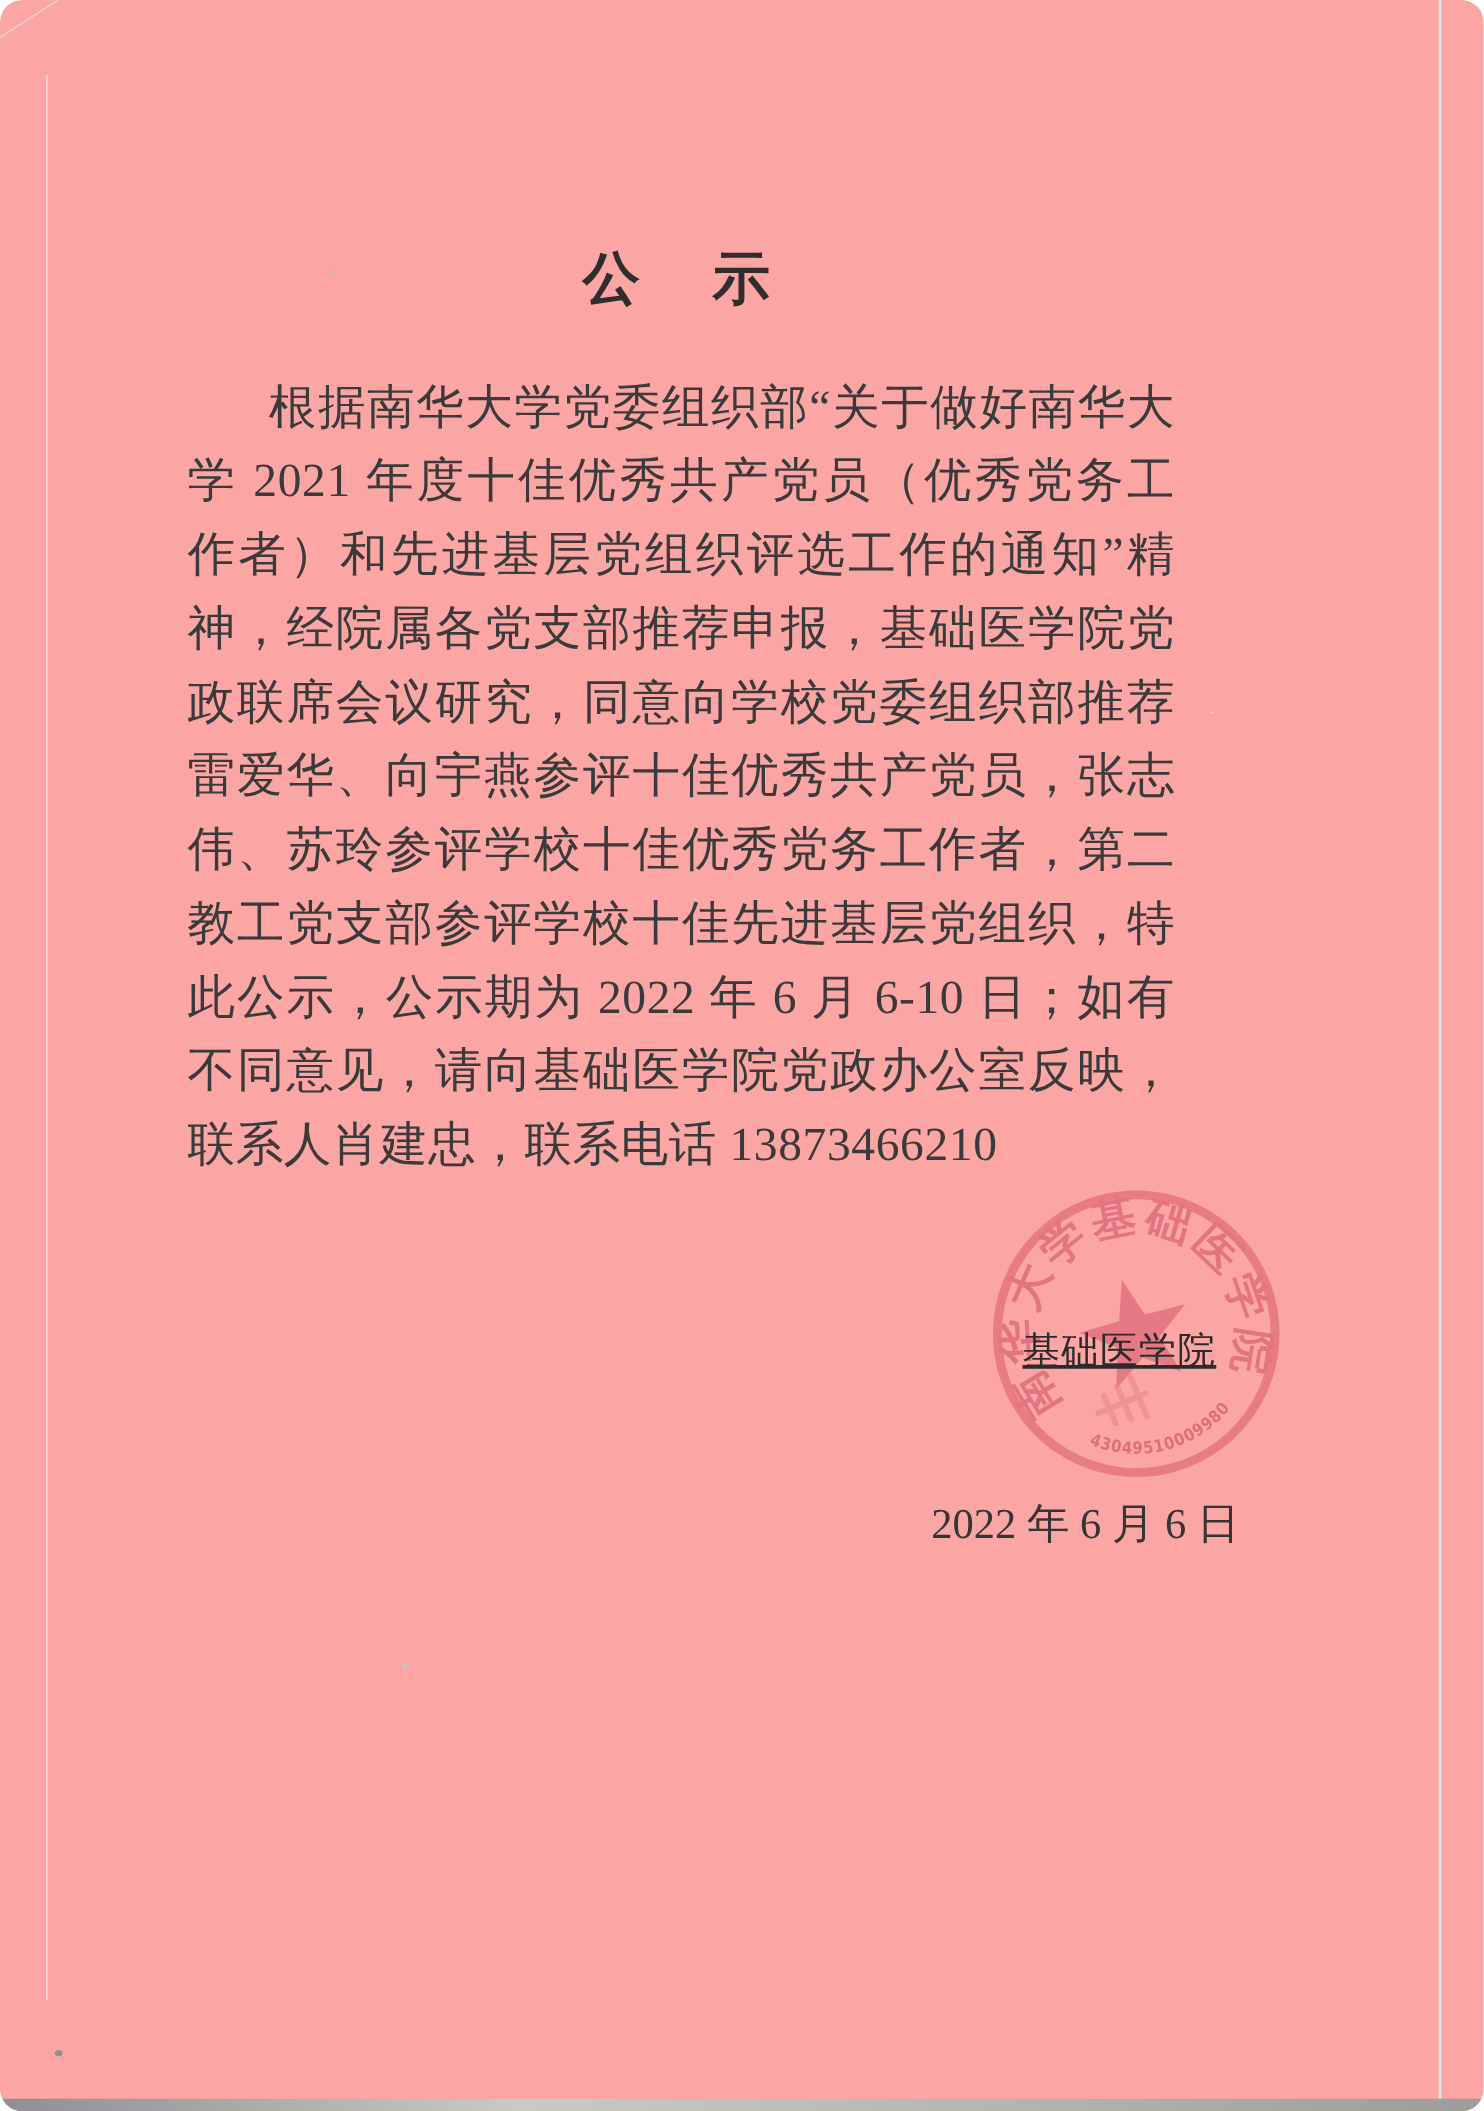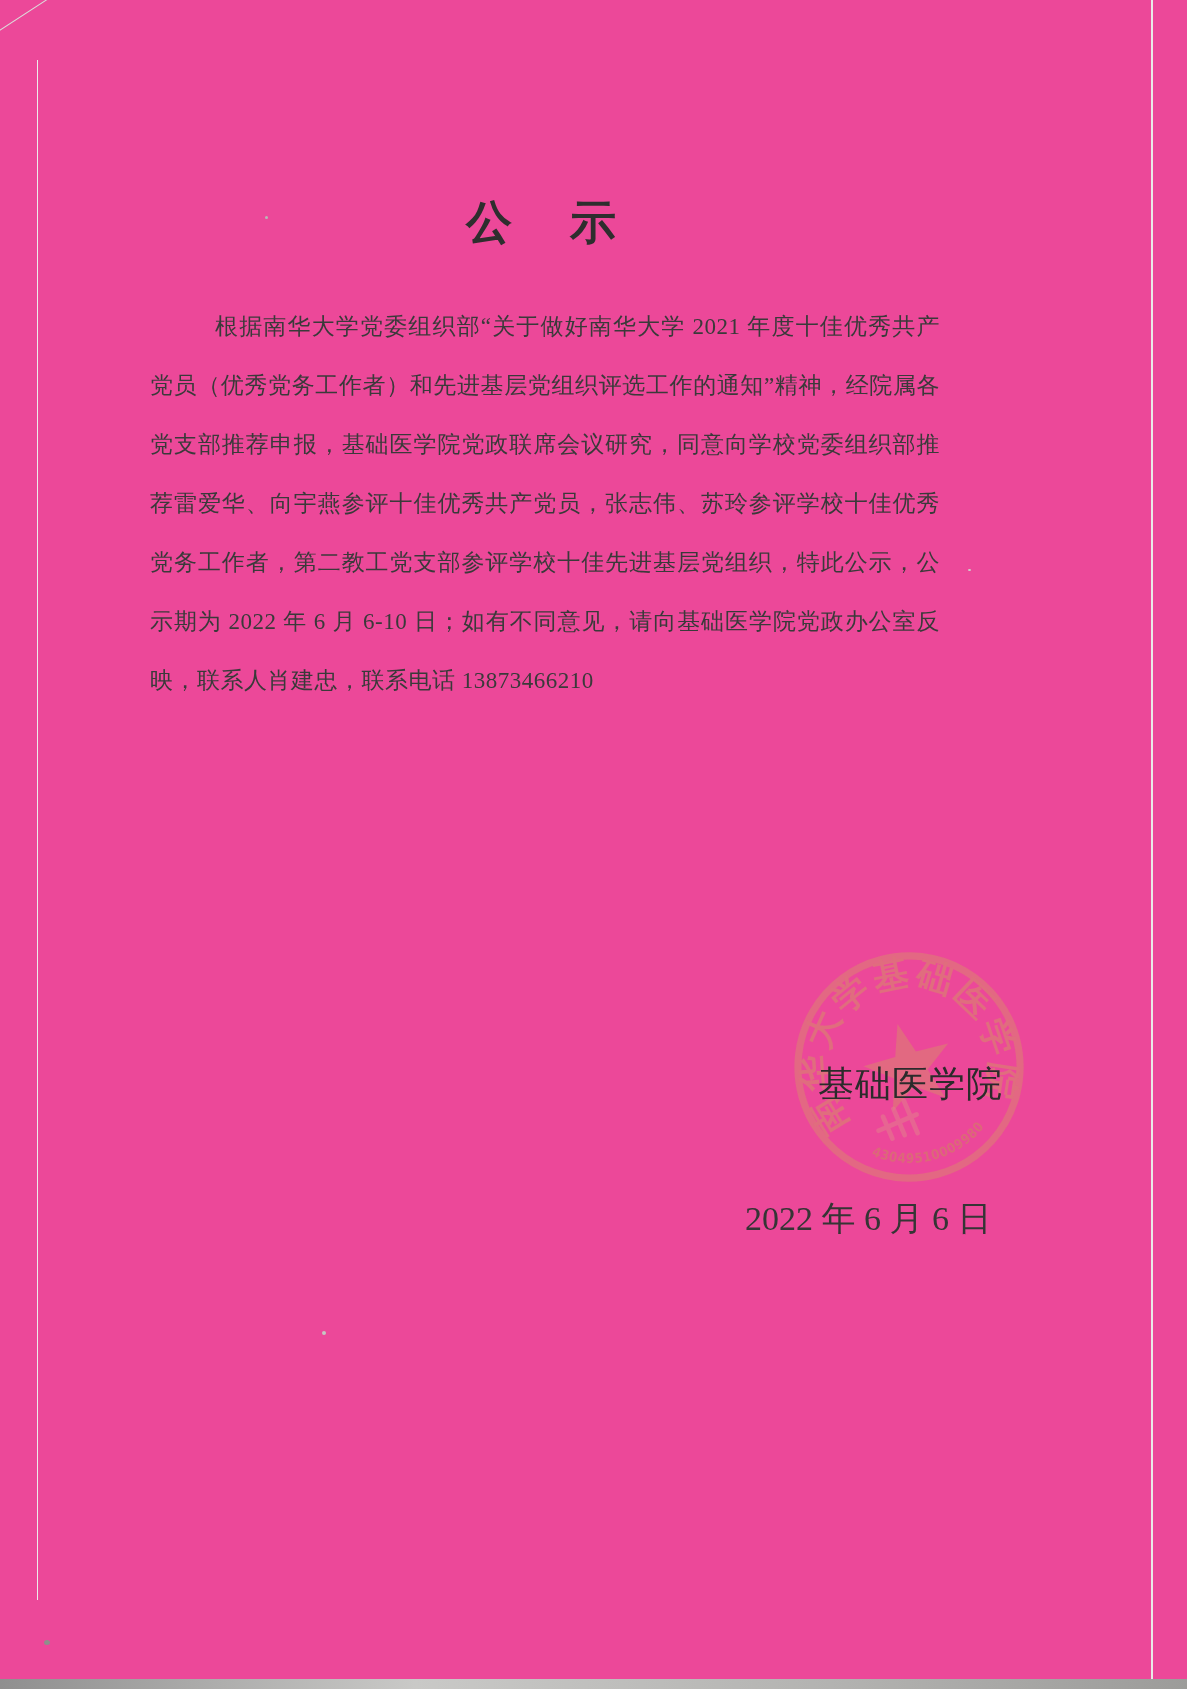--- a/index.html
+++ b/index.html
@@ -1,38 +1,39 @@
 <!DOCTYPE html>
 <html><head>
 <meta charset="utf-8">
 <style>
   html,body{margin:0;padding:0;background:#ffffff;}
   .page{
     position:relative;
     width:1187px;height:1689px;
-    background:#ec4899;
+    background:#fca5a5;
     overflow:hidden;
     font-family:"Liberation Serif","DejaVu Serif",serif;
     color:#3d3d3d;
+    border-radius:18px;
   }
   .title{
     position:absolute;
     left:150px;top:192px;width:788px;
     margin:0;
     text-align:center;
     font-size:46px;
     font-weight:700;
     letter-spacing:6px;
     color:#2e2e2e;
   }
   .body-text{
     position:absolute;
     left:150px;top:297px;width:790px;
     margin:0;
-    font-size:23px;
+    font-size:38px;
     line-height:59px;
     color:#3a3a3a;
     text-align:justify;
     text-indent:65px;
     word-break:break-all;
     letter-spacing:0.5px;
   }
   .seal-wrap{
     position:absolute;
     left:790px;top:948px;
@@ -49,24 +50,25 @@
   .seal-serial-text{
     font-size:17px;
     font-weight:600;
     fill:#db6b77;
     font-family:"DejaVu Sans","Liberation Sans",sans-serif;
     letter-spacing:1px;
   }
   .signature{
     position:absolute;
     left:818px;top:1060px;
-    font-size:36px;
+    font-size:30px;
     color:#2b2b2b;
     letter-spacing:1px;
     white-space:nowrap;
+    text-decoration:underline;
   }
   .date{
     position:absolute;
     left:697px;top:1196px;
     font-size:34px;
     color:#353535;
     white-space:nowrap;
     margin-left:48px;
   }
   

